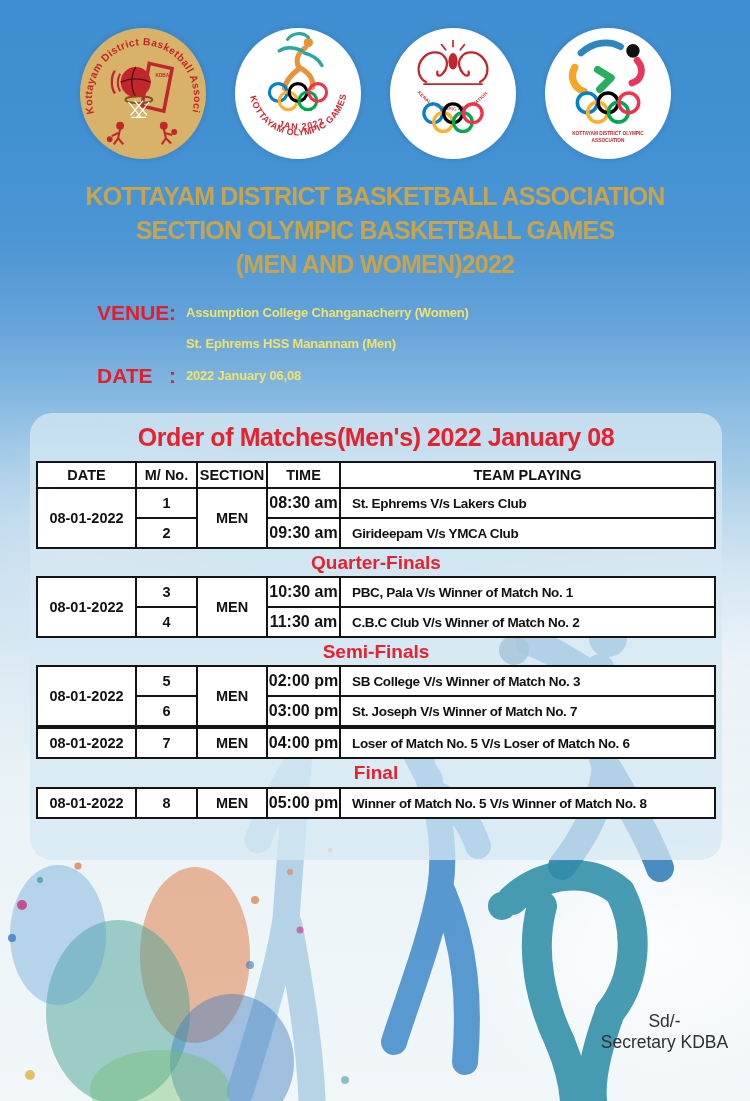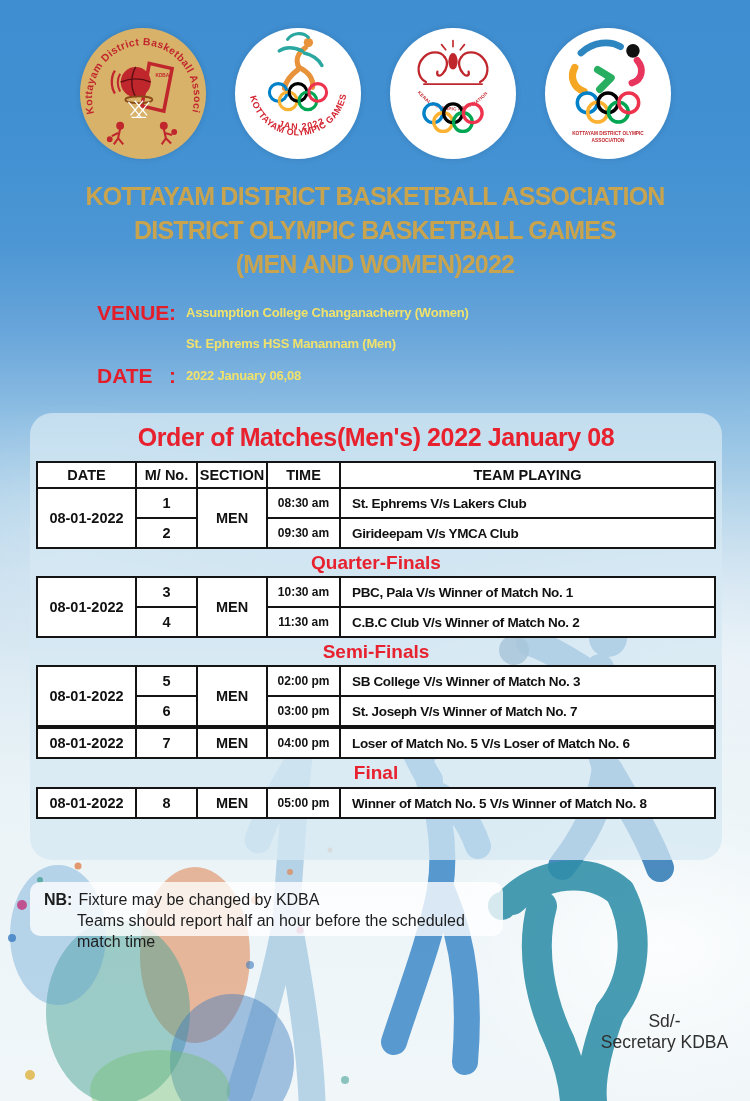--- a/index.html
+++ b/index.html
@@ -36,21 +36,21 @@
     font-size:25px;line-height:31px;letter-spacing:-0.4px;margin-bottom:8px;}
   table.sched{border-collapse:collapse;table-layout:fixed;width:678px;margin:0 auto;background:#fff;}
   table.sched col.c1{width:99px;}  table.sched col.c2{width:61px;}
   table.sched col.c3{width:70px;}  table.sched col.c4{width:73px;}
   table.sched col.c5{width:375px;}
   table.sched th,table.sched td{border:2px solid #141414;text-align:center;color:#111;
     font-weight:bold;font-size:14.5px;padding:0;}
   table.sched th{height:24px;}
   table.sched td{height:28px;}
   table.sched td.team{text-align:left;padding-left:11px;font-size:13.5px;letter-spacing:-0.35px;}
-  table.sched td.time{font-size:12px;}
+  table.sched td.time{font-size:16px;}
   .grp-label{height:27px;line-height:27px;text-align:center;color:#e8212e;
     font-weight:bold;font-size:19px;}
 
   
   .nb-box{position:absolute;top:882px;left:30px;width:473px;height:54px;border-radius:10px;
     background:rgba(255,255,255,0.78);padding:7px 0 0 14px;box-sizing:border-box;
     color:#1d1d1d;font-size:16px;line-height:21px;}
   .nb-line1 b{margin-right:6px;}
   .nb-line2{margin-left:33px;}
   .signature{position:absolute;top:1011px;left:597px;width:135px;text-align:center;
@@ -237,21 +237,21 @@
             <circle cx="80" cy="72" r="9.5" stroke="#ee334e"></circle>
           </g>
           <text x="60" y="103" text-anchor="middle" font-size="4.6" font-weight="bold" fill="#c0272d">KOTTAYAM DISTRICT OLYMPIC</text>
           <text x="60" y="110" text-anchor="middle" font-size="4.6" font-weight="bold" fill="#c0272d">ASSOCIATION</text>
         </svg>
       </div>
     </div>
 
     <div class="title">
       <div>KOTTAYAM DISTRICT BASKETBALL ASSOCIATION</div>
-      <div>DISTRICT OLYMPIC BASKETBALL GAMES</div>
+      <div>SECTION OLYMPIC BASKETBALL GAMES</div>
       <div>(MEN AND WOMEN)2022</div>
     </div>
 
     <div class="info-row" style="top:297px">
       <span class="info-name">VENUE</span>
       <span class="info-colon">:</span>
       <span class="info-text">
         <div>Assumption College Changanacherry (Women)</div>
         <div>St. Ephrems HSS Manannam (Men)</div>
       </span>
@@ -382,26 +382,20 @@
             <td>08-01-2022</td>
             <td>8</td>
             <td>MEN</td>
             <td class="time">05:00 pm</td>
             <td class="team">Winner of Match No. 5  V/s Winner of Match No. 8</td>
           </tr>
         </tbody>
       </table>
     </div>
 
-    <div class="nb-box">
-      <div class="nb-line1">
-        <b>NB:</b><span>Fixture may be changed by KDBA</span>
-      </div>
-      <div class="nb-line2">Teams should report half an hour before the scheduled match time</div>
-    </div>
 
     <div class="signature">
       <div>Sd/-</div>
       <div>Secretary KDBA</div>
     </div>
 
   </div>
 </div>
 
 </body></html>

